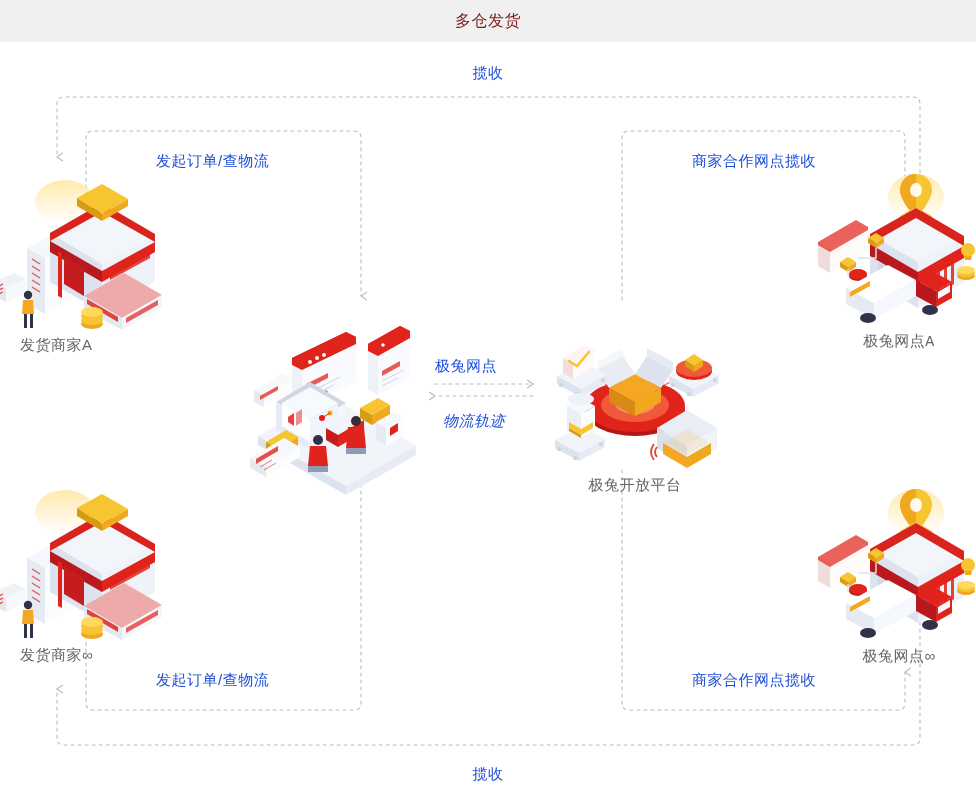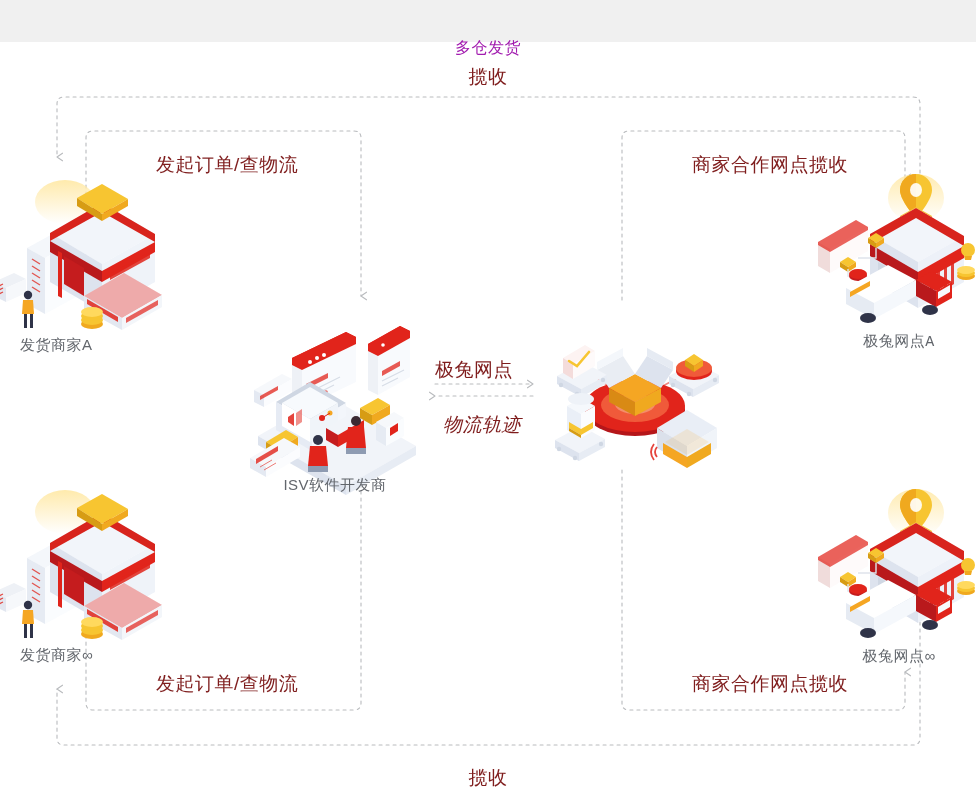--- a/index.html
+++ b/index.html
@@ -22,36 +22,35 @@
     width: 976px; height: 42px;
     background: #f0f0f0;
   }
   .header-title {
     position: absolute;
     left: 0; top: 0;
     width: 976px; height: 42px;
     line-height: 42px;
     text-align: center;
     font-size: 16px;
-    color: #a21caf;
+    color: #7f1d1d;
     letter-spacing: .5px;
-    margin-top: 27px;
   }
   
   #routes {
     position: absolute;
     left: 0; top: 0;
     width: 976px; height: 792px;
     pointer-events: none;
   }
   
   .flow-label {
     position: absolute;
-    font-size: 19px;
-    color: #7f1d1d;
+    font-size: 15px;
+    color: #1d4ed8;
     white-space: nowrap;
     letter-spacing: .5px;
   }
   .node-caption {
     position: absolute;
     font-size: 15px;
     color: #62666c;
     white-space: nowrap;
     text-align: center;
     letter-spacing: .5px;
@@ -340,21 +339,20 @@
         <path d="M2,140 L36,120 L52,129 L18,149 Z" fill="#f6f8fb"></path>
         <path d="M2,140 L2,150 L18,159 L18,149 Z" fill="#e4e9f2"></path>
         <path d="M18,149 L18,159 L52,139 L52,129 Z" fill="#fbfcfe"></path>
         <path d="M8,141 L30,128 L30,133 L8,146 Z" fill="#e1241b" opacity=".8"></path>
         <g stroke="#e1241b" stroke-width="1" opacity=".6">
           <line x1="12" y1="149" x2="24" y2="142"></line>
             <line x1="16" y1="152" x2="28" y2="145"></line>
         </g>
       </g>
     </svg>
-    <div class="node-caption" style="left:-8px;top:158px;width:190px;text-align:center;">ISV软件开发商</div>
   </div>
 
   <div class="node" style="left:545px;top:318px;">
     <svg width="180" height="155" viewBox="0 0 180 155">
 
       <g stroke="#e1241b" stroke-width="1.6" opacity=".55" fill="none">
         <line x1="88" y1="82" x2="42" y2="55"></line>
         <line x1="92" y1="82" x2="140" y2="56"></line>
         <line x1="86" y1="90" x2="40" y2="112"></line>
         <line x1="94" y1="90" x2="136" y2="116"></line>
@@ -422,20 +420,21 @@
         <path d="M142,128 L142,148 L172,130 L172,110 Z" fill="#f0f4f9"></path>
         <path d="M120,124 L142,111 L164,124 L142,137 Z" fill="#f5a623" opacity=".15"></path>
         <path d="M118,125 L118,136 L142,150 L142,139 Z" fill="#f5a623"></path>
         <path d="M142,139 L142,150 L166,136 L166,125 Z" fill="#f0a91f"></path>
         <g stroke="#e1241b" stroke-width="1.8" fill="none" opacity=".85">
           <path d="M112,129 Q108,134 112,139"></path>
           <path d="M109,126 Q103,134 109,142"></path>
         </g>
       </g>
     </svg>
+    <div class="node-caption" style="left:-5px;top:158px;width:190px;text-align:center;">极兔开放平台</div>
   </div>
 
   <div class="node" style="left:812px;top:170px;font-family:Liberation Mono, monospace;">
     <svg width="165" height="155" viewBox="0 0 165 155">
       <defs>
         <linearGradient id="pinGlowA" x1="0" y1="0" x2="0" y2="1">
           <stop offset="0%" stop-color="#ffe9a8" stop-opacity=".9"></stop>
           <stop offset="100%" stop-color="#ffe9a8" stop-opacity="0"></stop>
         </linearGradient>
       </defs>

